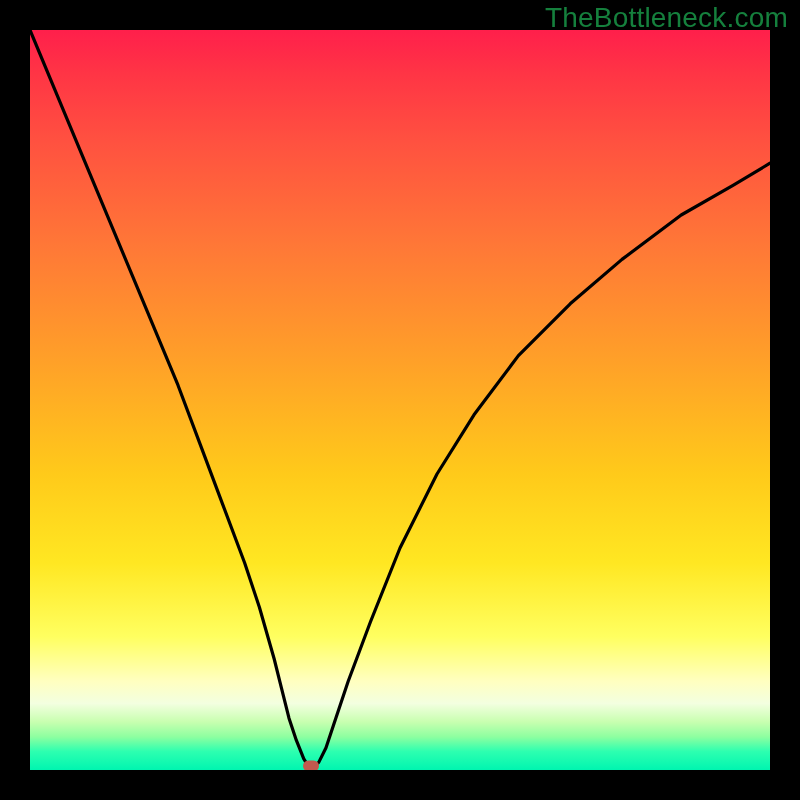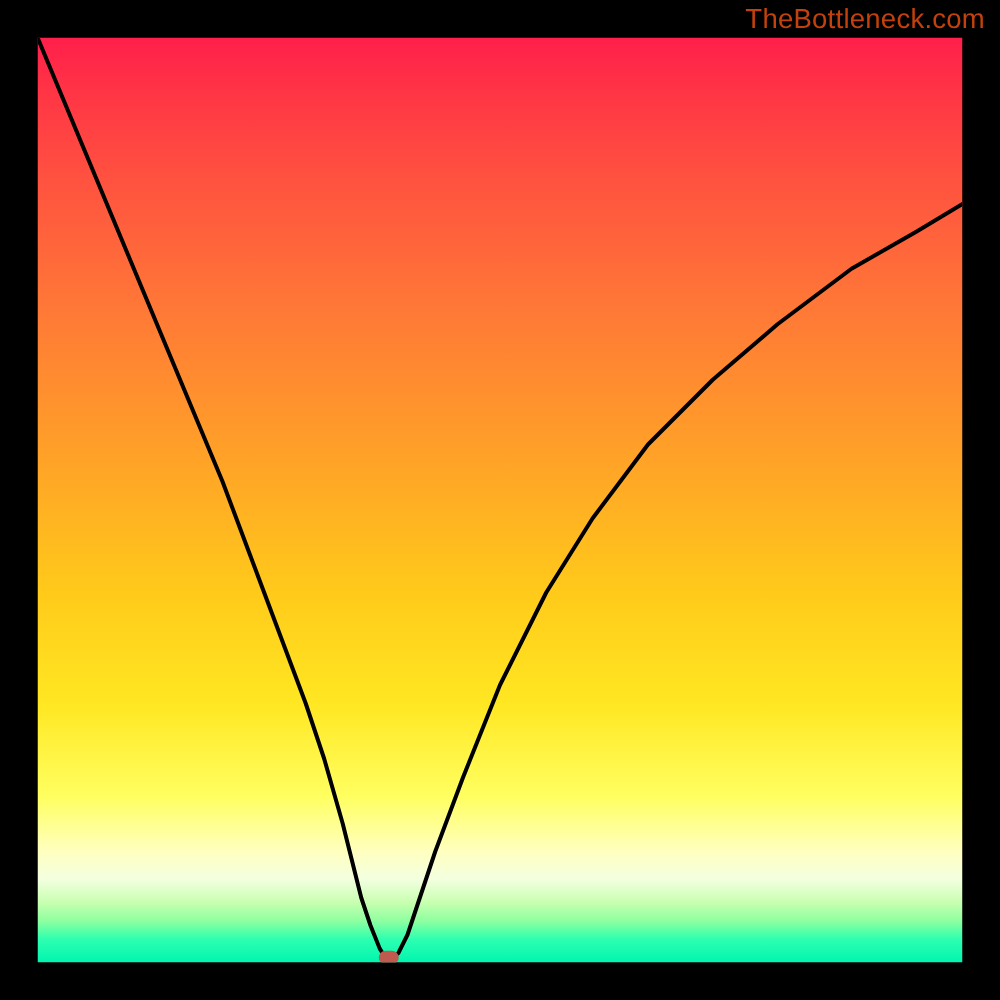--- a/index.html
+++ b/index.html
@@ -14,22 +14,22 @@
   .frame {
     position: relative;
     width: 800px;
     height: 800px;
     background: #000;
   }
   .watermark {
     position: absolute;
     top: 2px;
     right: 12px;
-    color: #c2410c;
-    font-size: 22px;
+    color: #15803d;
+    font-size: 28px;
     font-weight: 500;
     letter-spacing: 0.2px;
     z-index: 5;
   }
   .plot-area {
     position: absolute;
     left: 30px;
     top: 30px;
     width: 740px;
     height: 740px;

